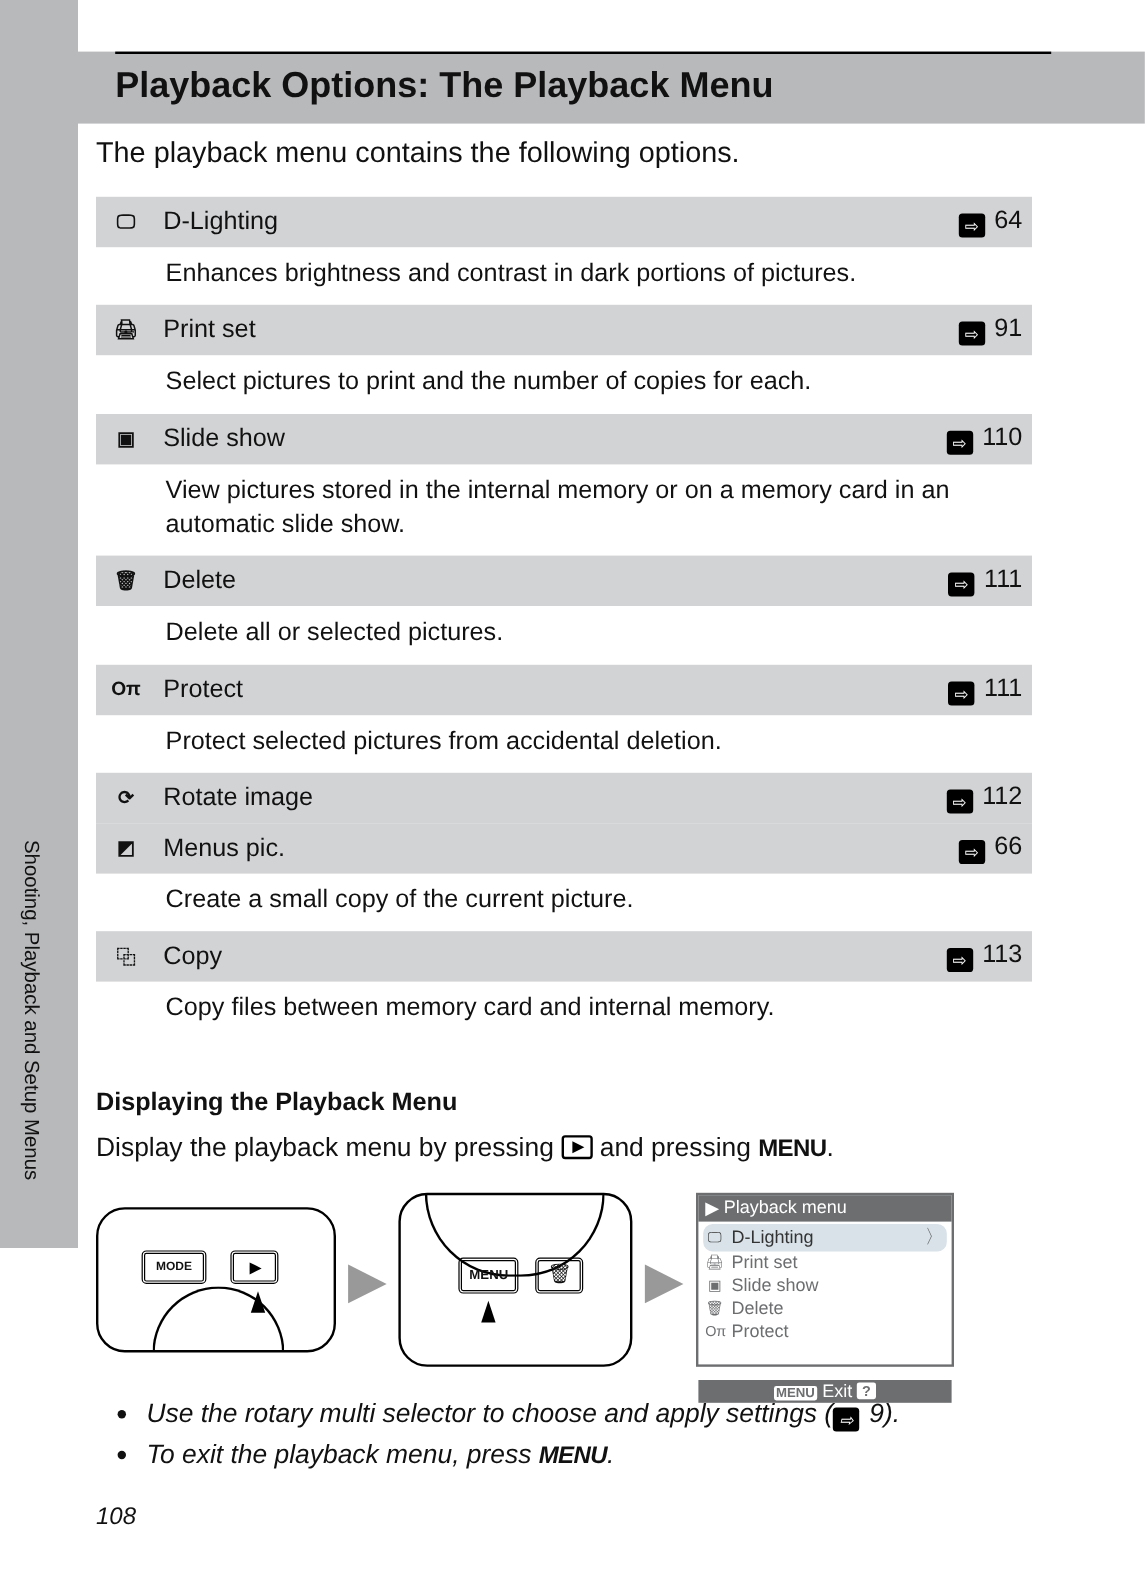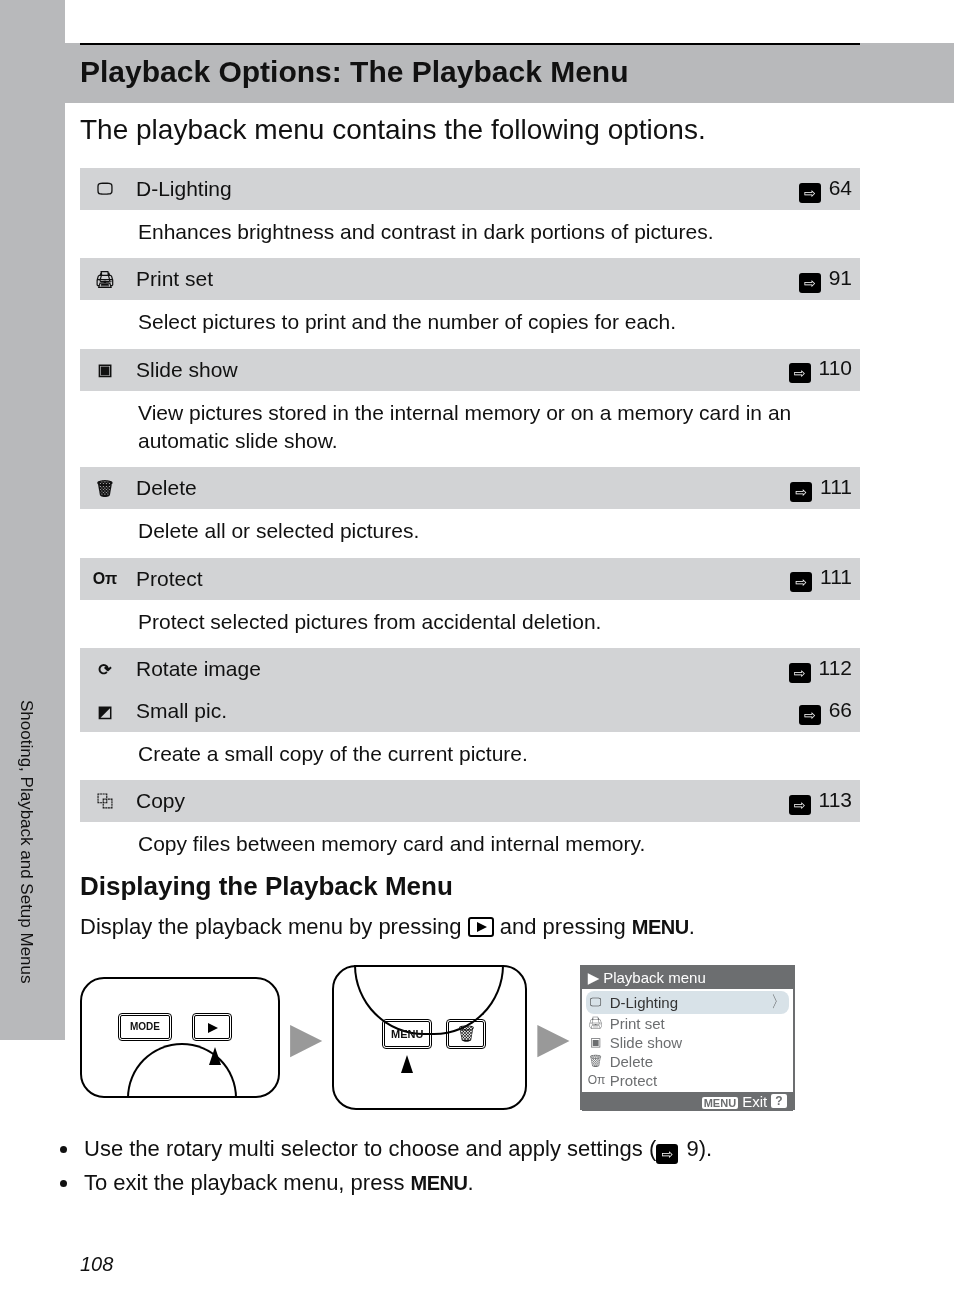--- a/index.html
+++ b/index.html
@@ -17,43 +17,44 @@
     width: 65px;
     height: 1040px;
     background: #b8b9bb;
   }
   .header-band {
     position: absolute;
     left: 0; top: 43px;
     width: 100%;
     height: 60px;
     background: #b8b9bb;
+    padding-left: 16px;
   }
   .header-inner {
     position: relative;
     margin-left: 80px;
     border-top: 2px solid #000;
     padding-top: 10px;
     height: 100%;
     width: 780px;
   }
   .h1 { font-size: 30px; font-weight: 700; }
   .content { position: absolute; left: 80px; top: 114px; width: 780px; }
-  .intro { font-size: 28px; margin-bottom: 22px; font-weight: 400; }
+  .intro { font-size: 24px; margin-bottom: 22px; font-weight: 400; }
   .opt-row-h { display: flex; align-items: center; background: #d2d3d5; height: 42px; }
   .opt-icon { width: 50px; text-align: center; font-size: 18px; }
   .opt-title { flex: 1; font-size: 21px; padding-left: 6px; }
   .opt-ref { width: 80px; text-align: right; font-size: 21px; padding-right: 8px; }
   .opt-desc { font-size: 21px; padding: 8px 8px 12px 58px; line-height: 1.35; }
   .ref-icon {
     display: inline-block; width: 22px; height: 20px;
     background: #000; color: #fff; font-size: 14px; line-height: 20px;
     text-align: center; border-radius: 3px; vertical-align: -3px; margin-right: 2px;
   }
-  .h2 { font-size: 26px; font-weight: 700; margin-bottom: 8px; }
+  .h2 { font-size: 21px; font-weight: 700; margin-top: 40px; margin-bottom: 8px; }
   .body-text { font-size: 22px; line-height: 1.5; }
   .play-icon {
     display: inline-block; width: 26px; height: 20px;
     border: 2px solid #000; border-radius: 3px; vertical-align: -3px; position: relative;
   }
   .play-icon::after {
     content: ""; position: absolute; left: 7px; top: 3px;
     border-left: 10px solid #000; border-top: 5px solid transparent; border-bottom: 5px solid transparent;
   }
   .menu-word { font-family: "Arial Narrow", Arial, sans-serif; font-weight: 700; letter-spacing: -0.5px; font-size: 20px; }
@@ -79,23 +80,23 @@
   .screen {
     width: 215px; height: 145px; border: 2px solid #6c6e70;
     background: #fff; font-size: 15px; display: flex; flex-direction: column;
     font-family: Arial, sans-serif;
   }
   .screen-title { background: #6c6e70; color: #fff; padding: 2px 6px; display: flex; align-items: center; gap: 4px; }
   .screen-body { flex: 1; padding: 2px 4px; }
   .screen-item { display: flex; align-items: center; gap: 6px; padding: 1px 2px; color: #6c6e70; }
   .screen-item.sel { background: #d8e2e8; color: #333; border-radius: 8px; }
   .si-icon { width: 16px; text-align: center; font-size: 12px; }
-  .screen-footer { background: #6c6e70; color: #fff; padding: 1px 6px; display: flex; align-items: center; gap: 4px; justify-content: flex-end; }
+  .screen-footer { background: #6c6e70; color: #fff; padding: 1px 6px; display: flex; align-items: center; gap: 4px; justify-content: center; margin-top: 29px; }
   .bullets { margin-top: 22px; }
-  .bullets li { font-size: 22px; line-height: 1.55; padding-left: 4px; }
+  .bullets li { font-size: 22px; line-height: 1.55; margin-left: 38px; padding-left: 4px; font-style: italic; }
   .side-tab {
     position: absolute; left: 36px; top: 700px; transform: rotate(90deg); transform-origin: left top;
     font-size: 17px; white-space: nowrap;
   }
   .page-num { position: absolute; left: 80px; bottom: 38px; font-size: 20px; font-style: italic; }
 
   
   .gl { font-family: Arial, sans-serif; font-weight: 700; font-size: 16px; }
   .caret { color: #6c6e70; font-size: 16px; }
 </style>
@@ -143,21 +144,21 @@
         <div class="opt-ref"><span class="ref-icon">⇨</span> 111</div>
       </div>
       <div class="opt-desc">Protect selected pictures from accidental deletion.</div>
       <div class="opt-row-h">
         <div class="opt-icon gl">⟳</div>
         <div class="opt-title">Rotate image</div>
         <div class="opt-ref"><span class="ref-icon">⇨</span> 112</div>
       </div>
       <div class="opt-row-h">
         <div class="opt-icon gl">◩</div>
-        <div class="opt-title">Small pic.</div>
+        <div class="opt-title">Menus pic.</div>
         <div class="opt-ref"><span class="ref-icon">⇨</span> 66</div>
       </div>
       <div class="opt-desc">Create a small copy of the current picture.</div>
       <div class="opt-row-h">
         <div class="opt-icon gl">⿻</div>
         <div class="opt-title">Copy</div>
         <div class="opt-ref"><span class="ref-icon">⇨</span> 113</div>
       </div>
       <div class="opt-desc">Copy files between memory card and internal memory.</div>
     </div>

